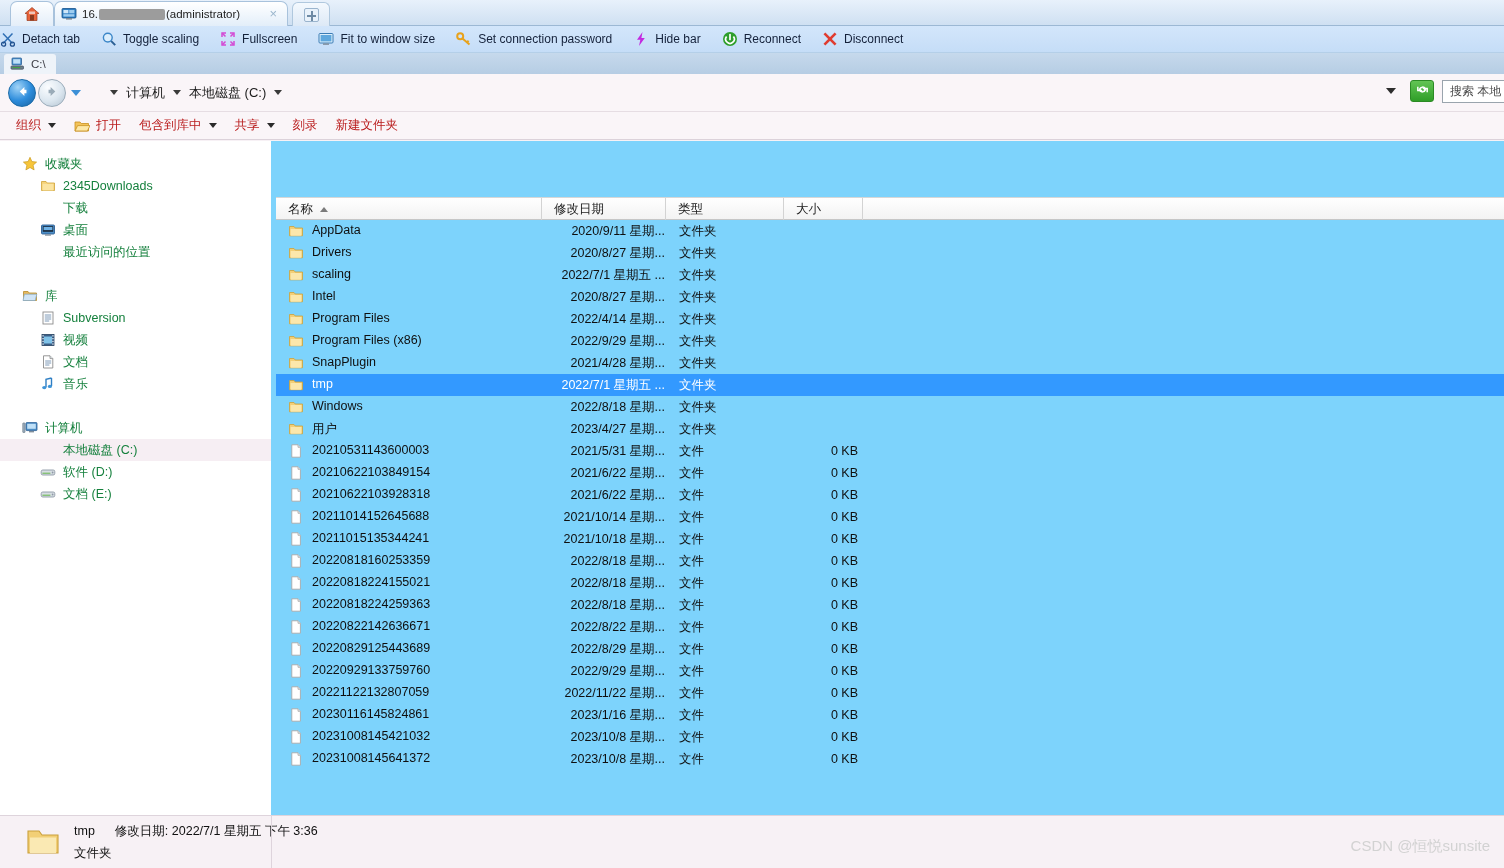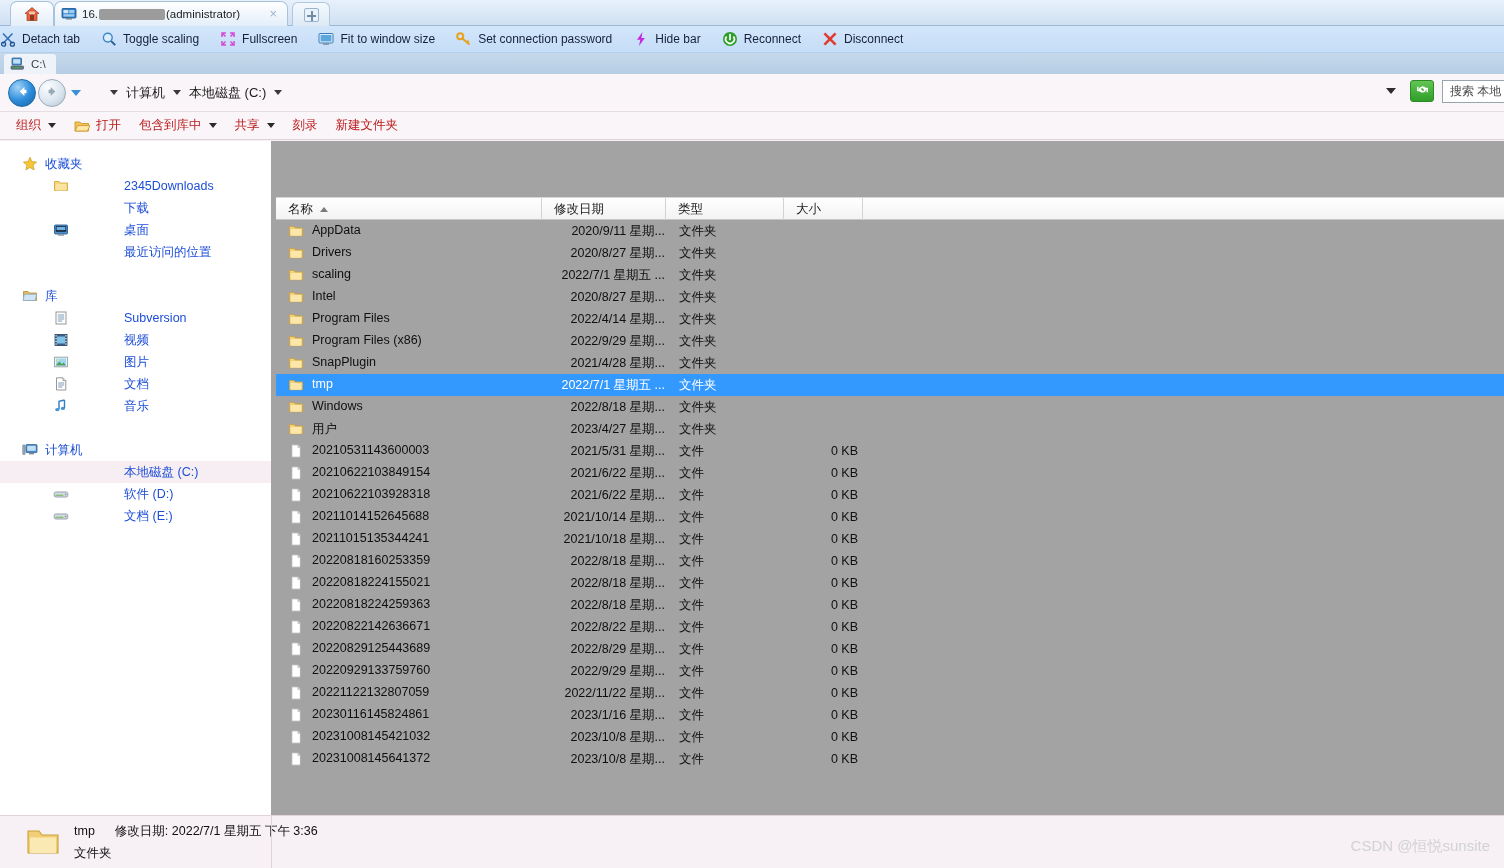--- a/index.html
+++ b/index.html
@@ -169,32 +169,32 @@
   }
 
   
   .sidebar {
     position: absolute; left: 0; top: 88px; width: 271px; height: 727px;
     background: #ffffff; overflow: hidden;
   }
   .sb-group { margin-top: 12px; }
   .sb-row {
     display: flex; align-items: center; height: 22px;
-    padding-left: 22px; font-size: 12.5px; color: #1d4ed8; white-space: nowrap;
-  }
-  .sb-row.lvl1 { padding-left: 53px; gap: 48px; }
+    padding-left: 22px; font-size: 12.5px; color: #15803d; white-space: nowrap;
+  }
+  .sb-row.lvl1 { padding-left: 40px; }
   .sb-row.head { font-weight: normal; }
   .sb-row.sel { background: #f6eef3; }
   .sb-ico { width: 16px; height: 16px; margin-right: 7px; flex: none; display:block; }
   .sb-noico { margin-left: 23px; }
 
   
   .filepane {
     position: absolute; left: 271px; top: 88px;
-    width: 1233px; height: 727px; background: #a3a3a3;
+    width: 1233px; height: 727px; background: #7dd3fc;
   }
   .colhead {
     position: absolute; left: 5px; top: 56px; width: 1228px; height: 23px;
     display: flex; background: linear-gradient(to bottom, #ffffff 0%, #f3f3f3 100%);
     border-top: 1px solid #d7d7d7; border-bottom: 1px solid #c6c6c6;
   }
   .ch {
     height: 22px; display: flex; align-items: center;
     padding-left: 12px; font-size: 12.5px; color: #1b1b1b;
     border-right: 1px solid #d3d3d3; position: relative;
@@ -534,31 +534,20 @@
                 <rect x="12.3" y="8.8" width="1.3" height="1.3"></rect>
                   <rect x="12.3" y="11.4" width="1.3" height="1.3"></rect>
               </g>
             </svg>
           </span>
           <span>视频</span>
         </div>
         <div class="sb-row lvl1">
           <span class="sb-ico">
             <svg width="16" height="16" viewBox="0 0 16 16">
-              <rect x="1.6" y="3.2" width="12.8" height="9.6" fill="#ffffff" stroke="#8b98a4" stroke-width="0.9"></rect>
-              <rect x="2.8" y="4.4" width="10.4" height="7.2" fill="#9fd8f2"></rect>
-              <path d="M2.8 11.6 L6.4 7.4 L9 10.2 L10.6 8.6 L13.2 11.6 Z" fill="#4f9e5a"></path>
-              <circle cx="5.2" cy="6.2" r="1.1" fill="#f6e26b"></circle>
-            </svg>
-          </span>
-          <span>图片</span>
-        </div>
-        <div class="sb-row lvl1">
-          <span class="sb-ico">
-            <svg width="16" height="16" viewBox="0 0 16 16">
               <path d="M3.5 1.8 L10 1.8 L12.8 4.6 L12.8 14 L3.5 14 Z" fill="#ffffff" stroke="#8c8c8c" stroke-width="0.9"></path>
               <path d="M10 1.8 L10 4.6 L12.8 4.6" fill="#dfe6ec" stroke="#8c8c8c" stroke-width="0.8"></path>
               <g stroke="#6f8fb0" stroke-width="0.9">
                 <line x1="5.2" y1="7" x2="11.2" y2="7"></line>
                   <line x1="5.2" y1="9" x2="11.2" y2="9"></line>
                 <line x1="5.2" y1="11" x2="9.4" y2="11"></line>
               </g>
             </svg>
           </span>
           <span>文档</span>

